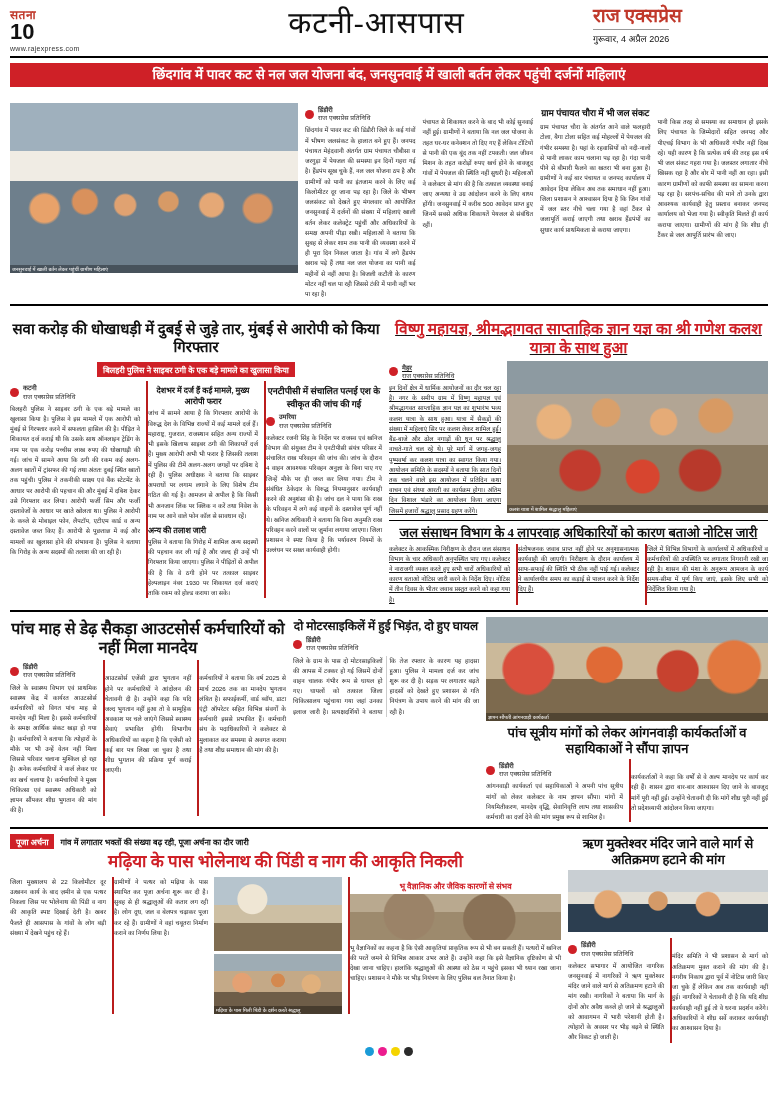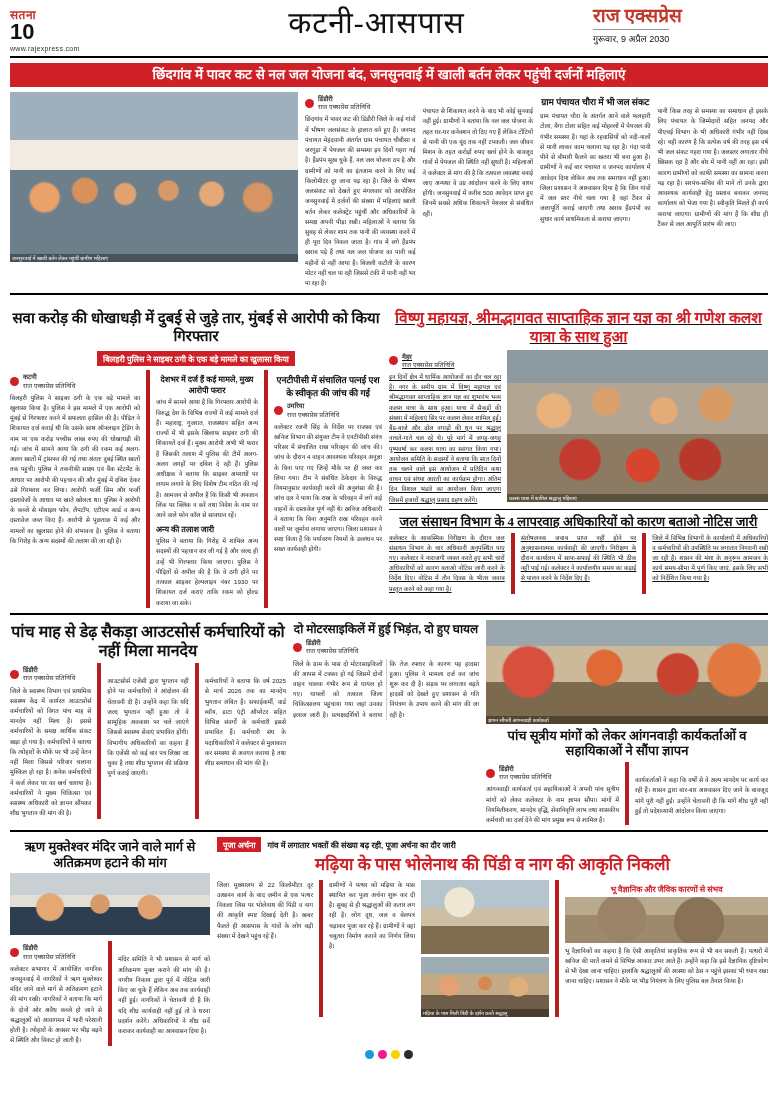--- a/index.html
+++ b/index.html
@@ -109,47 +109,47 @@
       linear-gradient(#b9a98f 0 40%, #9d8a6d 40% 100%);
   }
 
   .tag { display:inline-block; background:#cf2027; color:#fff; font-size:8px; font-weight:bold; padding:2px 6px; }
   .wide-head { font-size:17px; font-weight:bold; text-align:center; font-family:"Liberation Serif", serif; line-height:1.2; }
   .wide-head.red { color:#cf2027; }
 
   .footer-colors { display:flex; gap:4px; justify-content:center; align-items:center; margin-top:4px; }
   .fc { width:9px; height:9px; border-radius:50%; }
 
-  .col-rule { border-left:4px solid #b91c1c; padding-left:6px; }
+  .col-rule { border-left:2px solid #b91c1c; padding-left:0; }
   .two-col-text { column-count:2; column-gap:7px; column-rule:1px solid #ccc; }
 </style>
 </head>
 <body>
 
 <div class="page">
 
   <div class="masthead">
     <div class="mh-left">
       <div class="mh-city">सतना</div>
       <div class="mh-page">10</div>
       <div class="mh-url">www.rajexpress.com</div>
     </div>
     <div class="mh-center">
       <div class="mh-title">कटनी-आसपास</div>
     </div>
     <div class="mh-right">
       <div class="mh-brand">राज एक्सप्रेस</div>
-      <div class="mh-date">गुरूवार, 9 अप्रैल 2030</div>
+      <div class="mh-date">गुरूवार, 4 अप्रैल 2026</div>
     </div>
   </div>
 
   <div class="lead-wrap">
     <div class="lead-sub">छिंदगांव में पावर कट से नल जल योजना बंद, जनसुनवाई में खाली बर्तन लेकर पहुंची दर्जनों महिलाएं</div>
 
-    <div class="row" style="margin-top:5px;">
+    <div class="row" style="margin-top:16px;">
 
       <div style="flex:0 0 288px;">
         <div class="photo ph-people" style="height:170px;">
           <div class="cap">जनसुनवाई में खाली बर्तन लेकर पहुंचीं ग्रामीण महिलाएं</div>
         </div>
       </div>
 
       <div class="col">
         <div class="byline">
           <span class="dot"></span>
@@ -289,64 +289,64 @@
           <div class="body-text" style="margin-top:13px;">कार्यकर्ताओं ने कहा कि वर्षों से वे अल्प मानदेय पर कार्य कर रही हैं। शासन द्वारा बार-बार आश्वासन दिए जाने के बावजूद मांगें पूरी नहीं हुईं। उन्होंने चेतावनी दी कि मांगें शीघ्र पूरी नहीं हुईं तो प्रदेशव्यापी आंदोलन किया जाएगा।</div>
         </div>
       </div>
     </div>
   </div>
 
   <div class="hr-thick"></div>
 
   <div class="row" style="margin-top:0;">
 
+    <div style="flex:1;">
+      <div style="display:flex; align-items:center; gap:6px;">
+        <span class="tag">पूजा अर्चना</span>
+        <span style="font-size:8px; font-weight:bold;">गांव में लगातार भक्तों की संख्या बढ़ रही, पूजा अर्चना का दौर जारी</span>
+      </div>
+      <div class="wide-head red" style="margin-top:3px;">मढ़िया के पास भोलेनाथ की पिंडी व नाग की आकृति निकली</div>
+      <div class="row" style="gap:6px; margin-top:4px;">
+        <div style="flex:0 0 96px;">
+          <div class="body-text">जिला मुख्यालय से 22 किलोमीटर दूर उत्खनन कार्य के बाद ज़मीन से एक पत्थर निकला जिस पर भोलेनाथ की पिंडी व नाग की आकृति स्पष्ट दिखाई देती है। खबर फैलते ही आसपास के गांवों के लोग बड़ी संख्या में देखने पहुंच रहे हैं।</div>
+        </div>
+        <div style="flex:0 0 96px;" class="col-rule">
+          <div class="body-text">ग्रामीणों ने पत्थर को मढ़िया के पास स्थापित कर पूजा अर्चना शुरू कर दी है। सुबह से ही श्रद्धालुओं की कतार लग रही है। लोग दूध, जल व बेलपत्र चढ़ाकर पूजा कर रहे हैं। ग्रामीणों ने वहां चबूतरा निर्माण कराने का निर्णय लिया है।</div>
+        </div>
+        <div style="flex:0 0 128px;">
+          <div class="photo ph-temple" style="height:74px;"></div>
+          <div class="photo ph-devotees" style="height:60px; margin-top:3px;">
+            <div class="cap">मढ़िया के पास मिली पिंडी के दर्शन करते श्रद्धालु</div>
+          </div>
+        </div>
+        <div style="flex:1;" class="col-rule">
+          <div class="mini-head red" style="color:#cf2027; text-align:center;">भू वैज्ञानिक और जैविक कारणों से संभव</div>
+          <div class="photo ph-stones" style="height:46px; margin:3px 0;"></div>
+          <div class="body-text">भू वैज्ञानिकों का कहना है कि ऐसी आकृतियां प्राकृतिक रूप से भी बन सकती हैं। पत्थरों में खनिज की परतें जमने से विभिन्न आकार उभर आते हैं। उन्होंने कहा कि इसे वैज्ञानिक दृष्टिकोण से भी देखा जाना चाहिए। हालांकि श्रद्धालुओं की आस्था को ठेस न पहुंचे इसका भी ध्यान रखा जाना चाहिए। प्रशासन ने मौके पर भीड़ नियंत्रण के लिए पुलिस बल तैनात किया है।</div>
+        </div>
+      </div>
+    </div>
+
     <div style="flex:0 0 200px;">
       <div class="sec-head" style="font-size:13px;">ऋण मुक्तेश्वर मंदिर जाने वाले मार्ग से अतिक्रमण हटाने की मांग</div>
       <div class="photo ph-meet" style="height:62px; margin:3px 0;"></div>
       <div class="row" style="gap:6px;">
         <div class="col">
           <div class="byline">
             <span class="dot"></span>
             <span class="bl"><b>डिंडौरी</b>
             <span>राज एक्सप्रेस प्रतिनिधि</span></span>
           </div>
           <div class="body-text">कलेक्टर सभागार में आयोजित नागरिक जनसुनवाई में नागरिकों ने ऋण मुक्तेश्वर मंदिर जाने वाले मार्ग से अतिक्रमण हटाने की मांग रखी। नागरिकों ने बताया कि मार्ग के दोनों ओर अवैध कब्जे हो जाने से श्रद्धालुओं को आवागमन में भारी परेशानी होती है। त्योहारों के अवसर पर भीड़ बढ़ने से स्थिति और विकट हो जाती है।</div>
         </div>
         <div class="col col-rule">
           <div class="body-text" style="margin-top:13px;">मंदिर समिति ने भी प्रशासन से मार्ग को अतिक्रमण मुक्त कराने की मांग की है। नगरीय निकाय द्वारा पूर्व में नोटिस जारी किए जा चुके हैं लेकिन अब तक कार्यवाही नहीं हुई। नागरिकों ने चेतावनी दी है कि यदि शीघ्र कार्यवाही नहीं हुई तो वे धरना प्रदर्शन करेंगे। अधिकारियों ने शीघ्र सर्वे कराकर कार्यवाही का आश्वासन दिया है।</div>
         </div>
       </div>
     </div>
-
-    <div style="flex:1;">
-      <div style="display:flex; align-items:center; gap:6px;">
-        <span class="tag">पूजा अर्चना</span>
-        <span style="font-size:8px; font-weight:bold;">गांव में लगातार भक्तों की संख्या बढ़ रही, पूजा अर्चना का दौर जारी</span>
-      </div>
-      <div class="wide-head red" style="margin-top:3px;">मढ़िया के पास भोलेनाथ की पिंडी व नाग की आकृति निकली</div>
-      <div class="row" style="gap:6px; margin-top:4px;">
-        <div style="flex:0 0 96px;">
-          <div class="body-text">जिला मुख्यालय से 22 किलोमीटर दूर उत्खनन कार्य के बाद ज़मीन से एक पत्थर निकला जिस पर भोलेनाथ की पिंडी व नाग की आकृति स्पष्ट दिखाई देती है। खबर फैलते ही आसपास के गांवों के लोग बड़ी संख्या में देखने पहुंच रहे हैं।</div>
-        </div>
-        <div style="flex:0 0 96px;" class="col-rule">
-          <div class="body-text">ग्रामीणों ने पत्थर को मढ़िया के पास स्थापित कर पूजा अर्चना शुरू कर दी है। सुबह से ही श्रद्धालुओं की कतार लग रही है। लोग दूध, जल व बेलपत्र चढ़ाकर पूजा कर रहे हैं। ग्रामीणों ने वहां चबूतरा निर्माण कराने का निर्णय लिया है।</div>
-        </div>
-        <div style="flex:0 0 128px;">
-          <div class="photo ph-temple" style="height:74px;"></div>
-          <div class="photo ph-devotees" style="height:60px; margin-top:3px;">
-            <div class="cap">मढ़िया के पास मिली पिंडी के दर्शन करते श्रद्धालु</div>
-          </div>
-        </div>
-        <div style="flex:1;" class="col-rule">
-          <div class="mini-head red" style="color:#cf2027; text-align:center;">भू वैज्ञानिक और जैविक कारणों से संभव</div>
-          <div class="photo ph-stones" style="height:46px; margin:3px 0;"></div>
-          <div class="body-text">भू वैज्ञानिकों का कहना है कि ऐसी आकृतियां प्राकृतिक रूप से भी बन सकती हैं। पत्थरों में खनिज की परतें जमने से विभिन्न आकार उभर आते हैं। उन्होंने कहा कि इसे वैज्ञानिक दृष्टिकोण से भी देखा जाना चाहिए। हालांकि श्रद्धालुओं की आस्था को ठेस न पहुंचे इसका भी ध्यान रखा जाना चाहिए। प्रशासन ने मौके पर भीड़ नियंत्रण के लिए पुलिस बल तैनात किया है।</div>
-        </div>
-      </div>
-    </div>
   </div>
 
   <div class="footer-colors">
     <span class="fc" style="background:#1a9bd7"></span>
     <span class="fc" style="background:#ec1c8e"></span>
     <span class="fc" style="background:#f5d400"></span>
     <span class="fc" style="background:#2b2b2b"></span>
   </div>
 
 </div>

